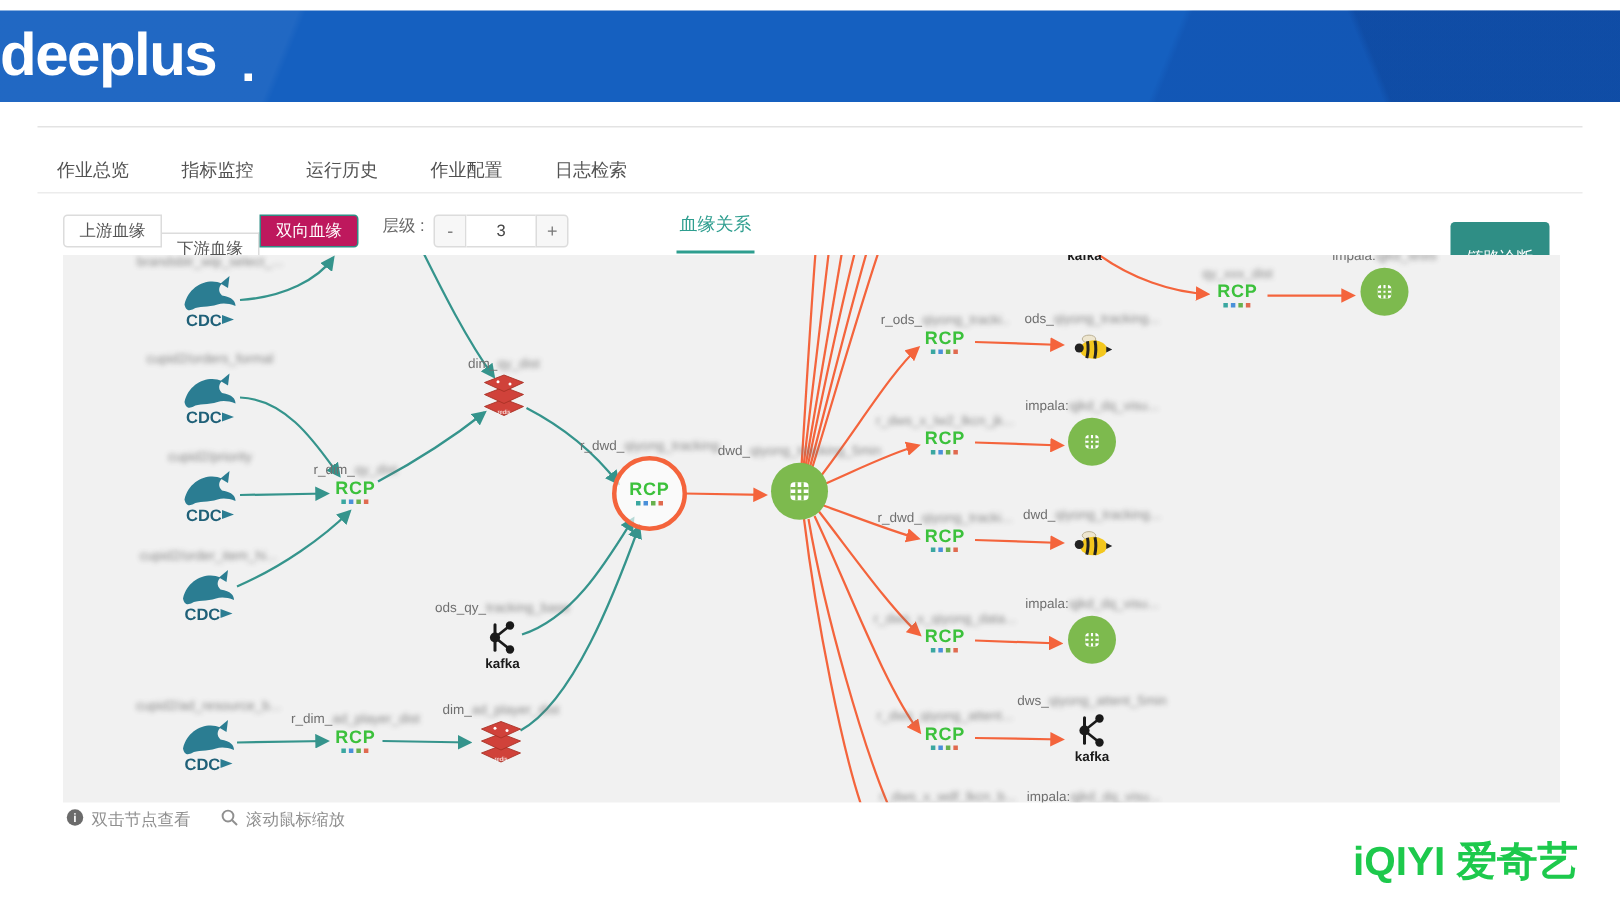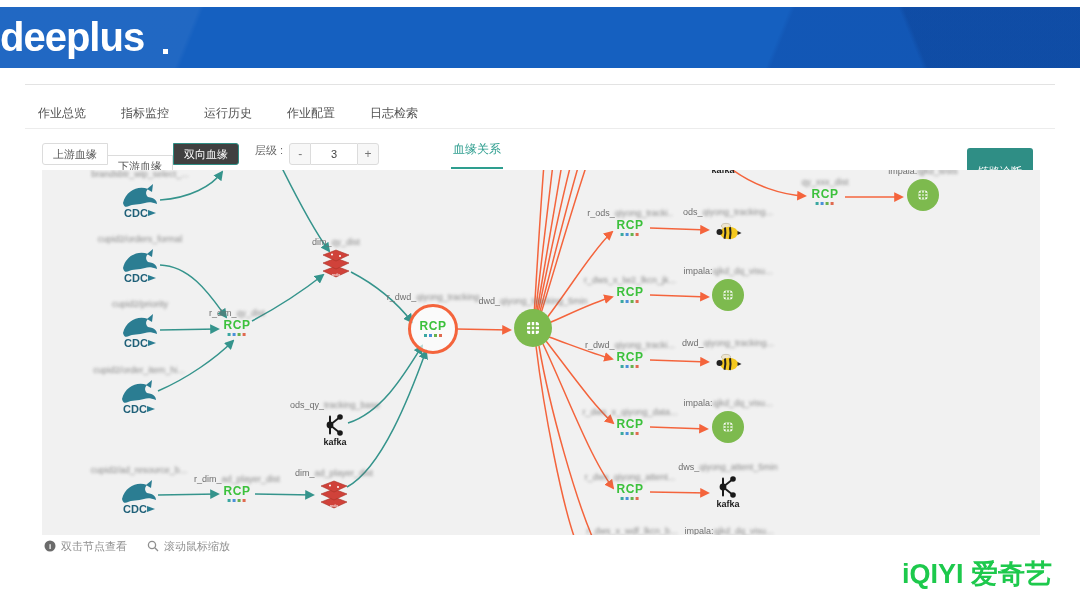--- a/index.html
+++ b/index.html
@@ -24,21 +24,21 @@
   .tab{padding:4px 2px 9px 2px;cursor:pointer;}
   .tab.active{color:#2e9e8f;border-bottom:2px solid #2e9e8f;margin-top:36px;}
   .tabs-underline{position:absolute;left:25px;right:25px;top:128px;height:1px;background:#ececec;}
 
   .toolbar{position:absolute;left:42px;top:143px;display:flex;align-items:flex-start;font-size:11px;}
   .btn{border:1px solid #dcdcdc;background:#fff;color:#555;font-size:11px;
        padding:4px 10px;line-height:12px;cursor:pointer;font-family:inherit;}
   .btn.grp-l{border-radius:3px 0 0 3px;}
   .btn.grp-m{border-left:none;border-radius:0;margin-top:12px;}
   .btn.grp-r{border-radius:0 3px 3px 0;border-color:#2f8e85;}
-  .btn.teal{background:#404040;color:#fff;}
+  .btn.teal{background:#be185d;color:#fff;}
   .lvl-label{margin-left:16px;margin-right:6px;color:#666;}
   .step-btn{width:22px;height:22px;border:1px solid #dcdcdc;background:#f7f7f7;color:#777;
             font-size:12px;line-height:20px;text-align:center;cursor:pointer;padding:0;font-family:inherit;}
   .step-btn.minus{border-radius:3px 0 0 3px;}
   .step-btn.plus{border-radius:0 3px 3px 0;}
   .step-val{width:46px;height:20px;border-top:1px solid #dcdcdc;border-bottom:1px solid #dcdcdc;
             background:#fff;color:#444;text-align:center;line-height:20px;font-size:11px;}
   .diagnose{position:absolute;right:47px;top:148px;background:#2f8e85;color:#fff;border:none;
             font-size:11px;padding:16px 11px;border-radius:3px;cursor:pointer;font-family:inherit;}
 

